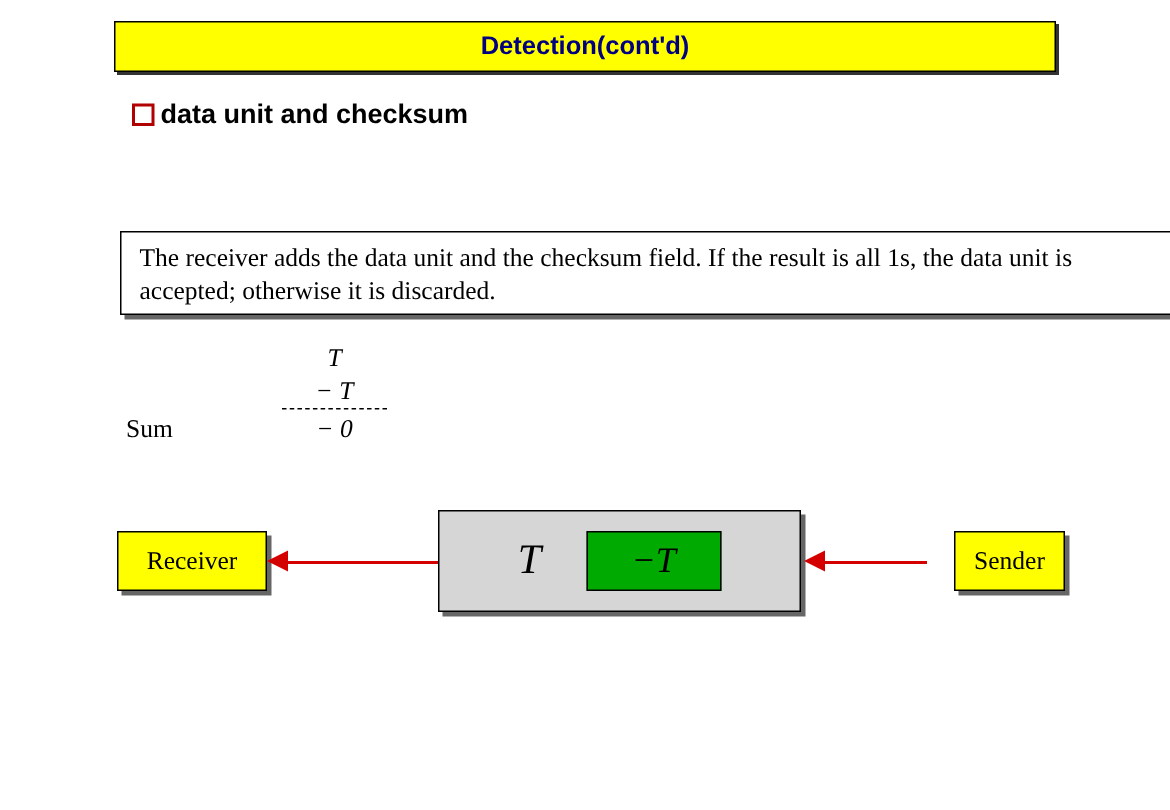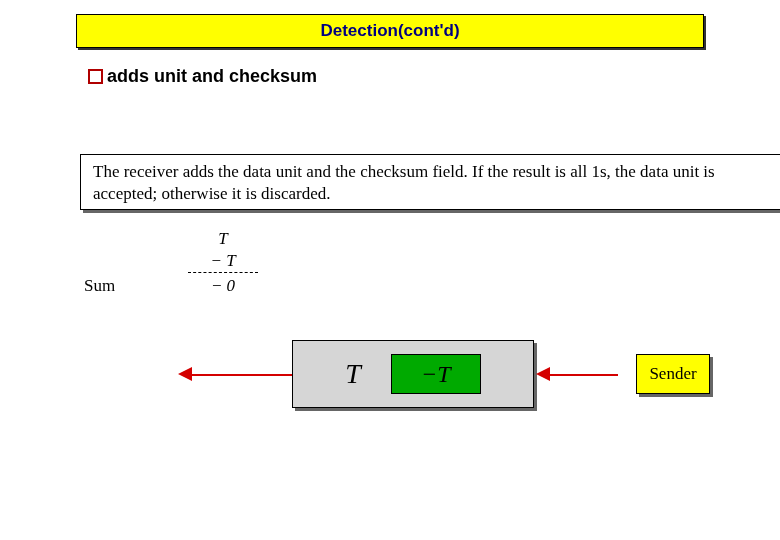--- a/index.html
+++ b/index.html
@@ -145,21 +145,21 @@
 </style>
 </head>
 <body>
 
 <div class="title-bar">
   <span class="title-text">Detection(cont'd)</span>
 </div>
 
 <div class="bullet">
   <span class="bullet-icon"></span>
-  <span class="bullet-text">adds unit and checksum</span>
+  <span class="bullet-text">data unit and checksum</span>
 </div>
 
 <div class="rule-box">
   <span>The receiver adds the data unit and the checksum field. If the result is all 1s, the data unit is accepted;  otherwise it is discarded.</span>
 </div>
 
 <div class="calc">
   <table>
     <tbody>
         <tr>
@@ -176,20 +176,23 @@
         </tr>
     <tr>
           <td class="lbl">Sum</td>
           <td class="val">− 0</td>
         </tr>
   </tbody>
     </table>
 </div>
 
 <div class="diagram">
+  <div class="node receiver">
+    <span>Receiver</span>
+  </div>
 
   <div class="arrow-head" style="left:100px;"></div>
   <div class="arrow-line" style="left:114px; width:100px;"></div>
 
   <div class="packet">
     <span class="T">T</span>
     <span class="negT">
       <span>−T</span>
     </span>
   </div>

